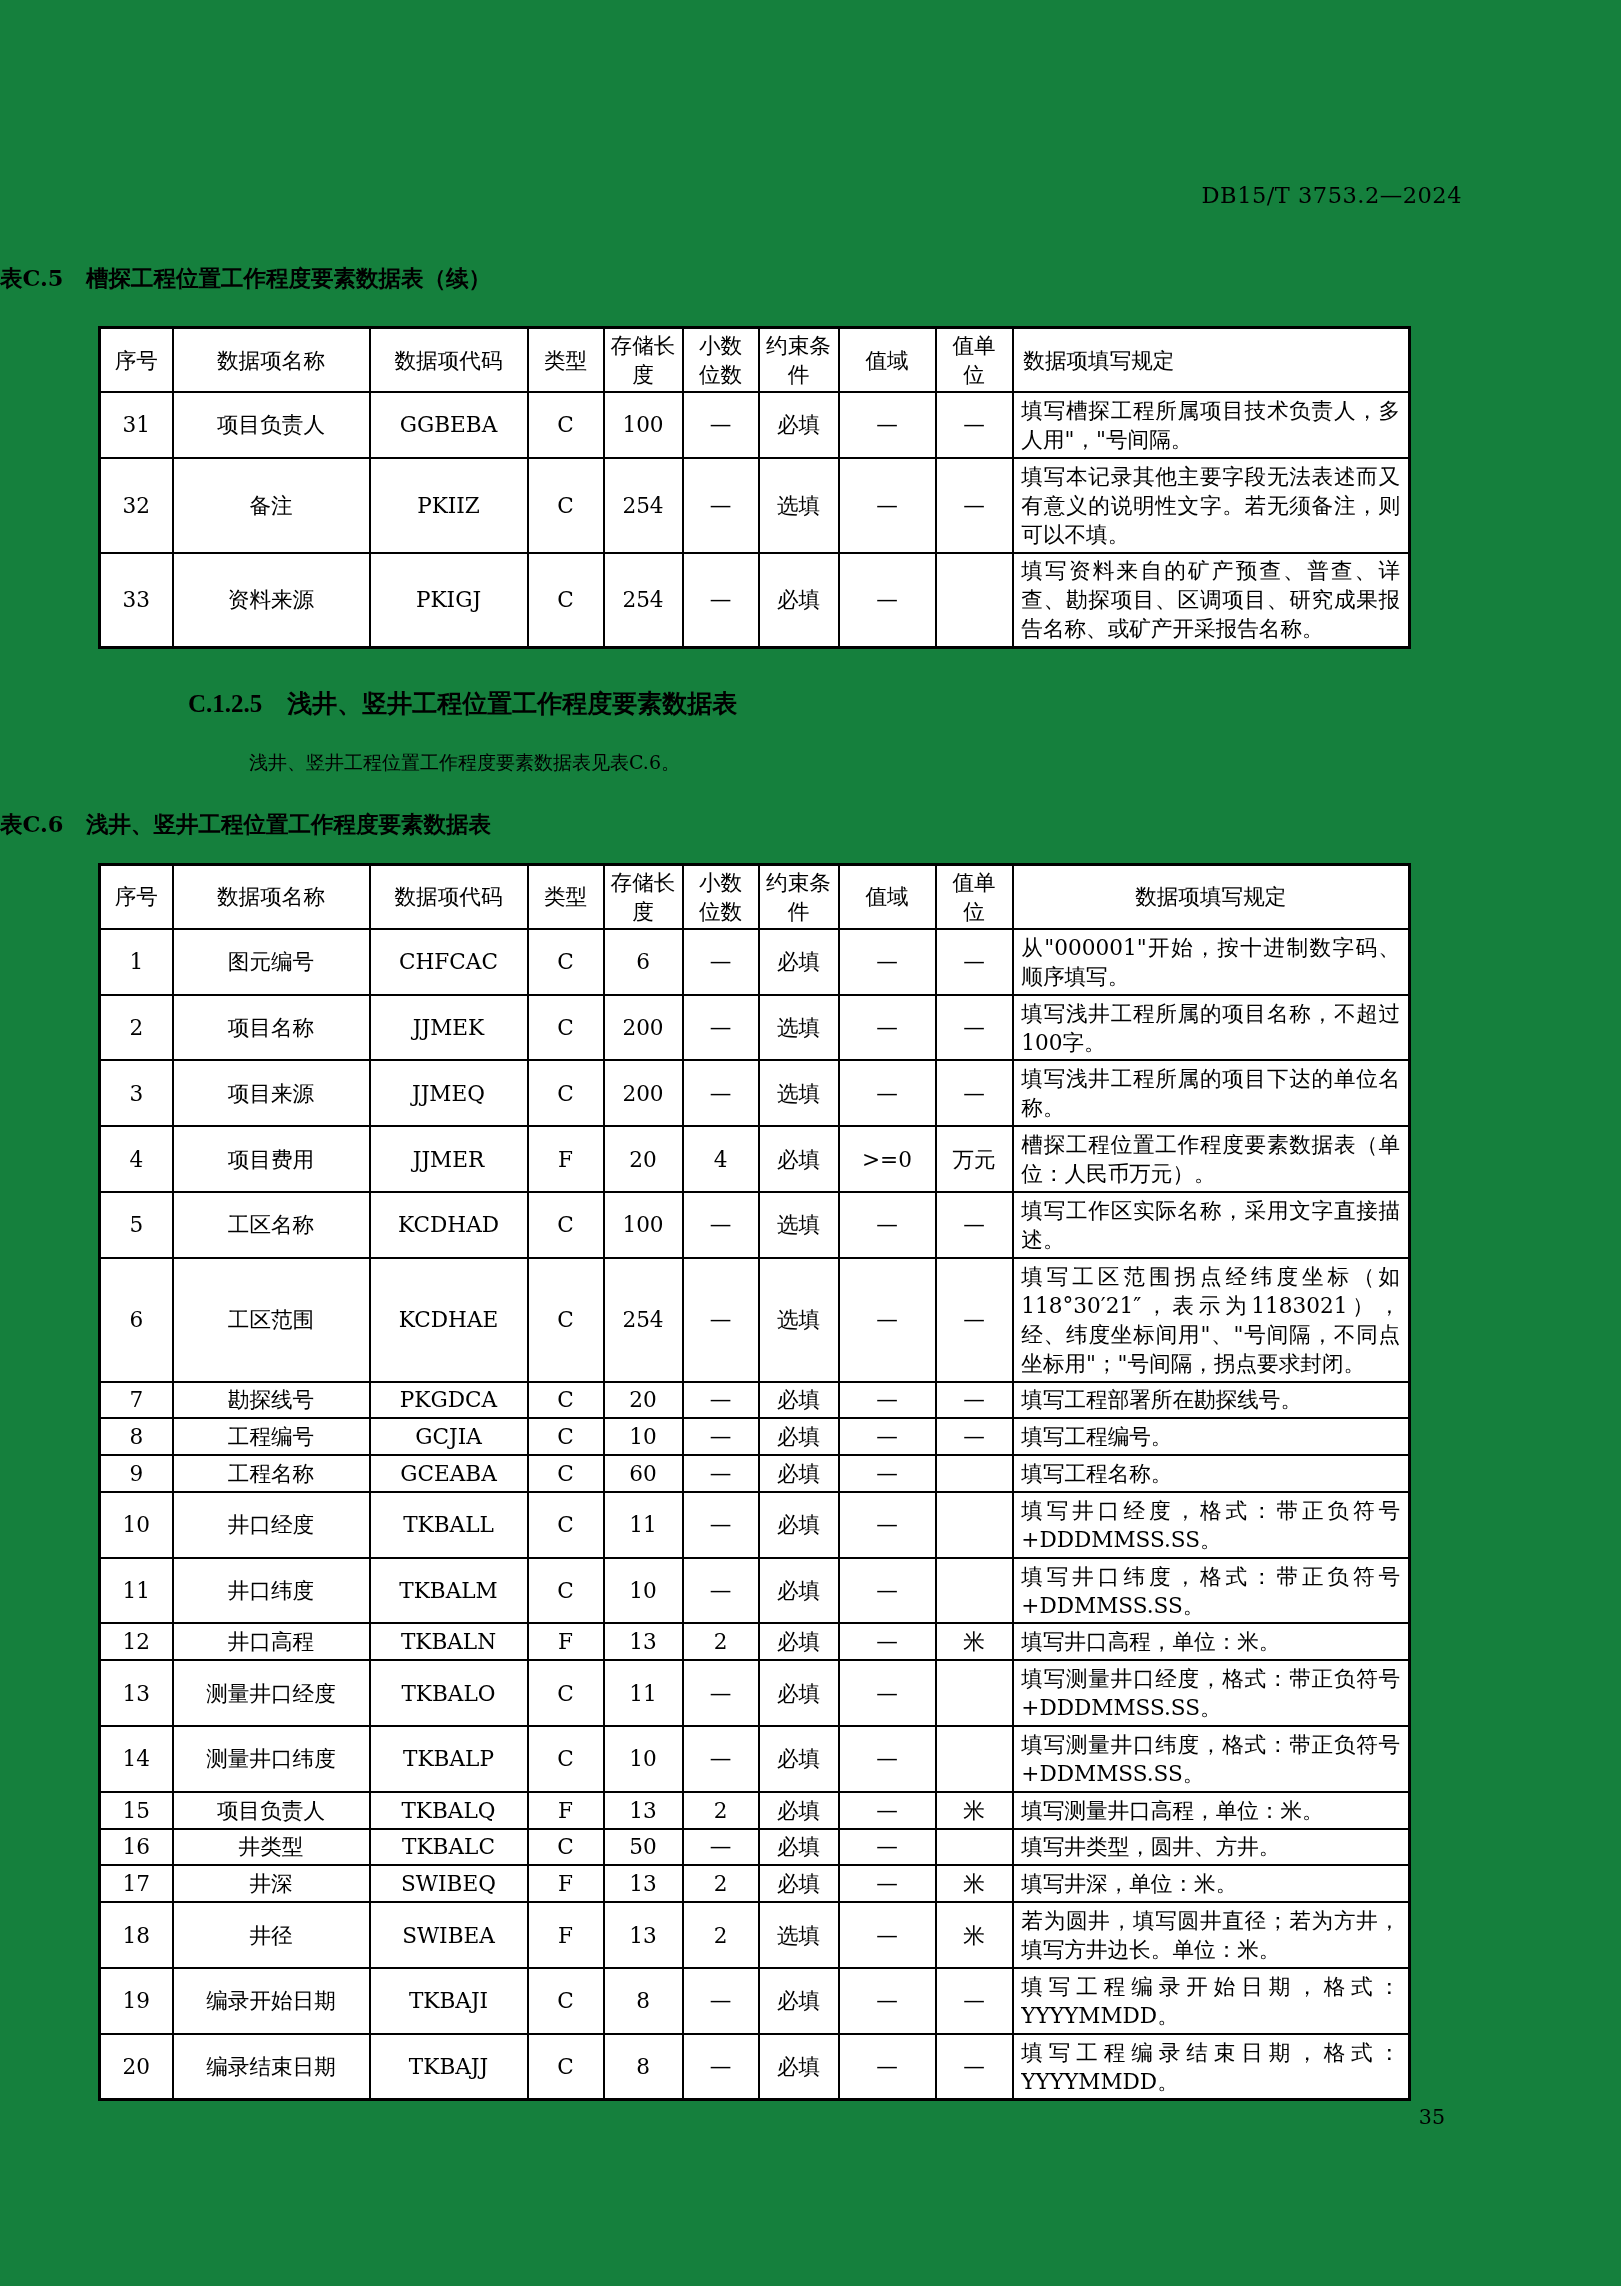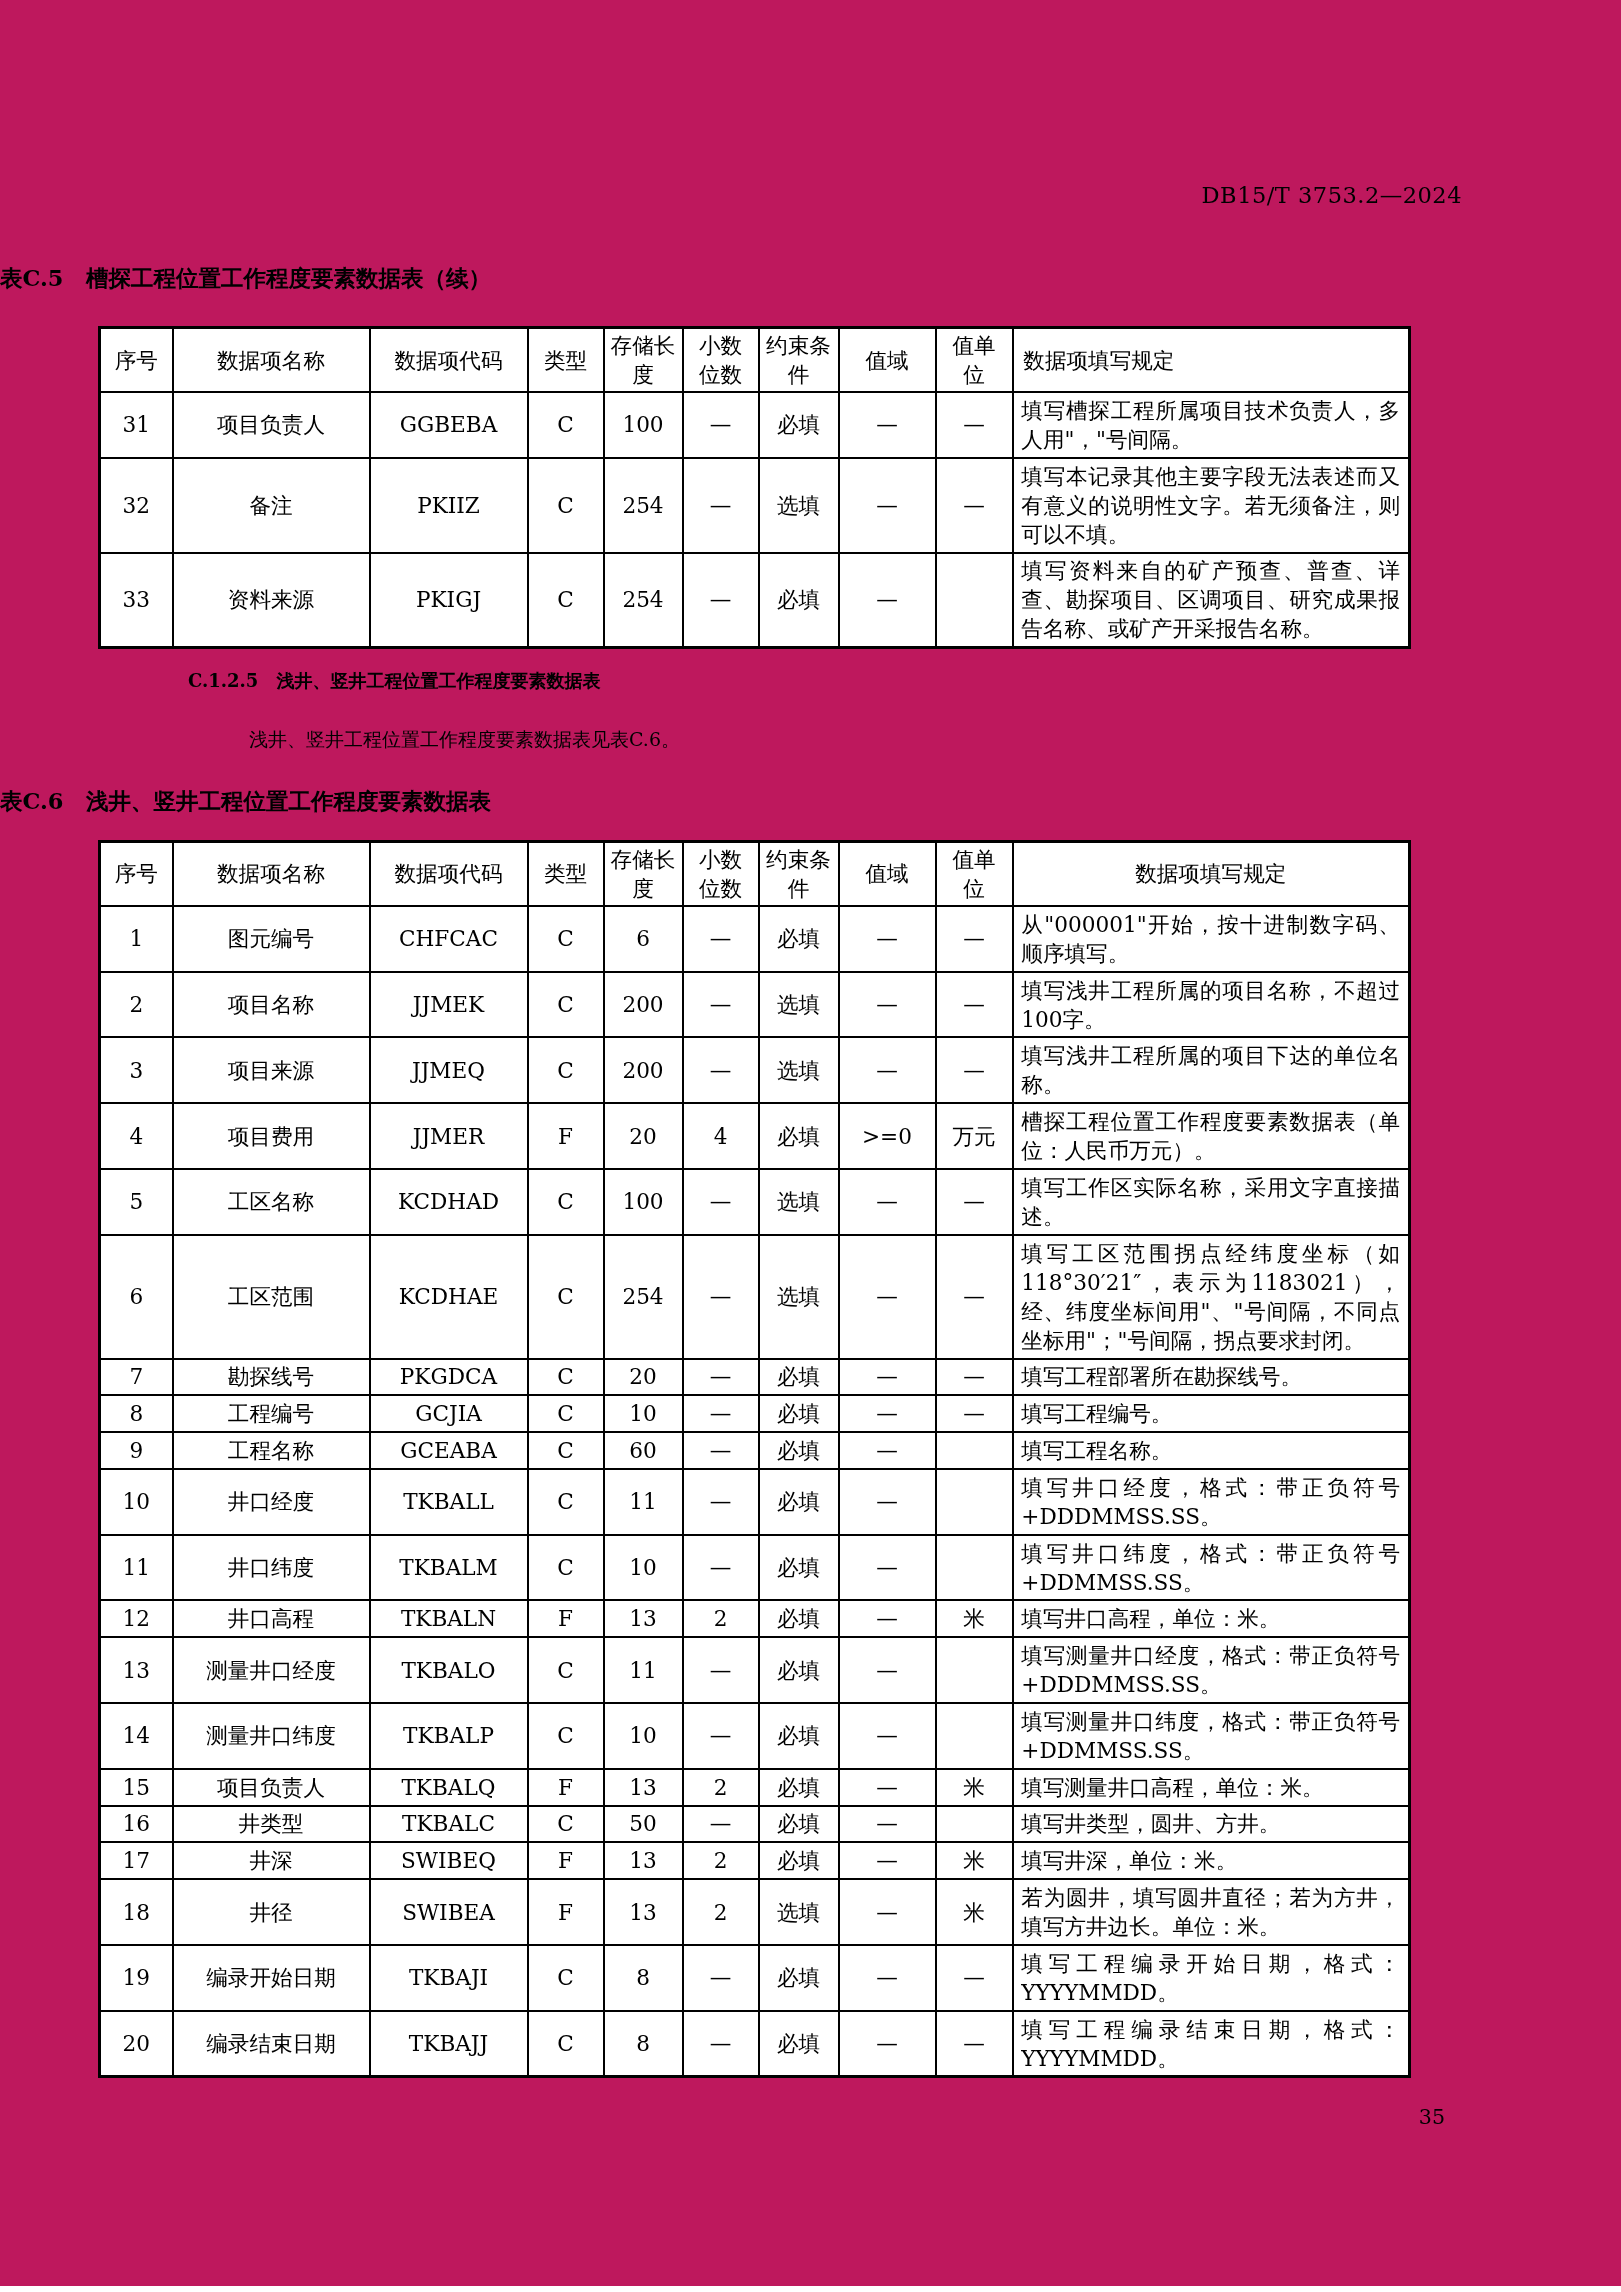--- a/index.html
+++ b/index.html
@@ -6,40 +6,41 @@
   body {
     width: 1621px; height: 2293px;
     background: #ffffff; color: #000000;
     font-family: "DejaVu Serif", "Liberation Serif", serif;
   }
   .page {
     position: relative;
     width: 1621px; height: 2286px;
     box-sizing: border-box;
     padding-top: 263px;
-    background: #be185d;
+    background: #15803d;
     overflow: hidden;
   }
   .doc-code {
     position: absolute;
     top: 182px; right: 159px;
     font-size: 22.5px; line-height: 27.4px;
     letter-spacing: 0.5px;
   }
   .caption {
     width: 100%;
     text-align: left;
     font-size: 22.5px; font-weight: bold;
     line-height: 31px;
   }
   .caption.c6cap { margin-top: 31px; }
   .section-heading {
-    margin: 16px 0 0 188px;
-    font-size: 18px; font-weight: bold;
+    margin: 39px 0 0 188px;
+    font-size: 25px; font-weight: bold;
     line-height: 31px;
+    font-family: Liberation Serif, serif;
   }
   .section-paragraph {
     margin: 28px 0 0 188px;
     text-indent: 61px;
     font-size: 19px;
     line-height: 31px;
   }
   table.std-table {
     border-collapse: collapse;
     table-layout: fixed;

